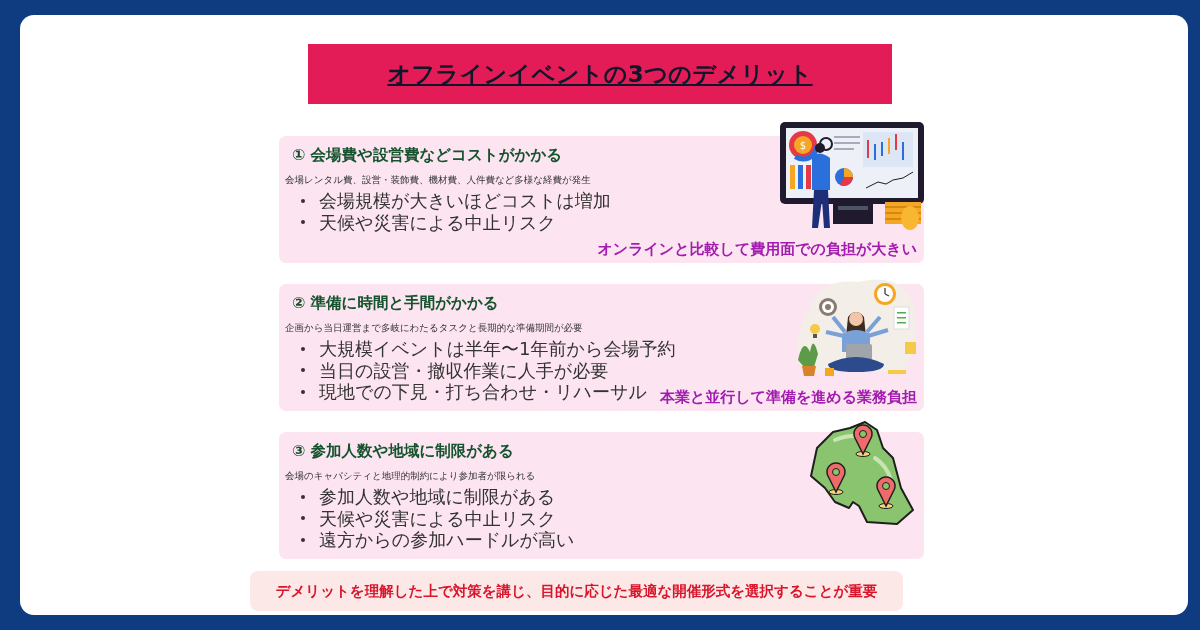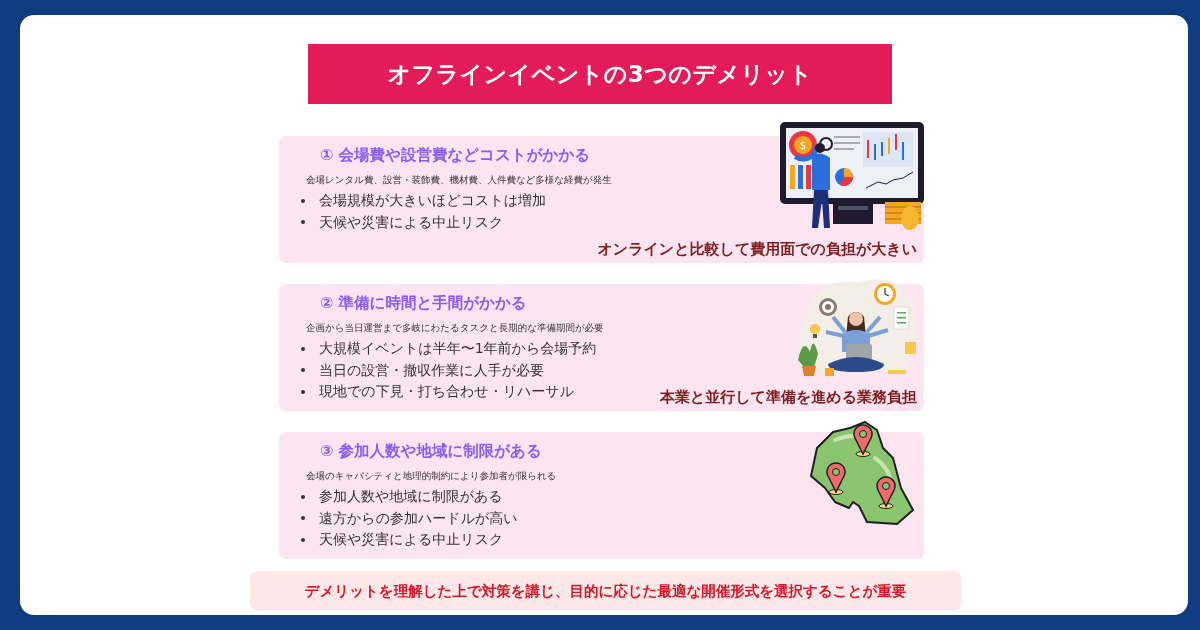--- a/index.html
+++ b/index.html
@@ -11,52 +11,52 @@
   }
   .frame {
     position: absolute; left: 20px; top: 15px; width: 1168px; height: 600px;
     background: #ffffff; border-radius: 14px;
   }
   .title-bar {
     position: absolute; left: 308px; top: 44px; width: 584px; height: 60px;
     background: #e31b57; display: flex; align-items: center; justify-content: center;
   }
   .title-bar span {
-    color: #ffffff; font-size: 23px; font-weight: bold; letter-spacing: 0.5px;
+    color: #0f172a; font-size: 23px; font-weight: bold; letter-spacing: 0.5px; text-decoration: underline;
   }
   .card {
     position: absolute; left: 279px; width: 645px; height: 127px;
     background: #fce4f1; border-radius: 7px;
   }
   .card .heading {
     position: absolute; left: 13px; top: 9px;
-    color: #8b5cf6; font-size: 15.5px; font-weight: bold; white-space: nowrap; margin-left: 28px;
+    color: #14532d; font-size: 15.5px; font-weight: bold; white-space: nowrap;
   }
   .card .desc {
-    position: absolute; left: 27px; top: 38px;
+    position: absolute; left: 6px; top: 38px;
     color: #333; font-size: 9.5px; white-space: nowrap;
   }
   .card ul {
     position: absolute; left: 22px; top: 54px; list-style: none;
   }
   .card li {
-    font-size: 14px; color: #333; height: 21.5px; line-height: 21.5px; white-space: nowrap;
+    font-size: 18px; color: #333; height: 21.5px; line-height: 21.5px; white-space: nowrap;
     display: flex; align-items: center;
   }
   .card li .dot {
     display: inline-block; width: 4px; height: 4px; border-radius: 50%;
     background: #333; margin-right: 14px;
   }
   .card .callout {
     position: absolute; right: 7px; bottom: 4px;
-    color: #7f1d1d; font-size: 15px; font-weight: bold; white-space: nowrap;
+    color: #a21caf; font-size: 15px; font-weight: bold; white-space: nowrap;
   }
   .illus { position: absolute; }
   .footer {
-    position: absolute; left: 250px; top: 571px; width: 711px; height: 40px;
+    position: absolute; left: 250px; top: 571px; width: 653px; height: 40px;
     background: #fde8e8; border-radius: 8px;
     display: flex; align-items: center; justify-content: center;
   }
   .footer span { color: #d8152a; font-size: 14.5px; font-weight: bold; white-space: nowrap; }
 </style>
 </head>
 <body>
 
 <div class="frame"></div>
 
@@ -172,25 +172,25 @@
 <div class="card" style="top:432px;text-align:center;">
   <div class="heading">③ 参加人数や地域に制限がある</div>
   <div class="desc">会場のキャパシティと地理的制約により参加者が限られる</div>
   <ul>
     <li>
         <span class="dot"></span>
         <span>参加人数や地域に制限がある</span>
       </li>
     <li>
         <span class="dot"></span>
+        <span>天候や災害による中止リスク</span>
+      </li>
+    <li>
+        <span class="dot"></span>
         <span>遠方からの参加ハードルが高い</span>
-      </li>
-    <li>
-        <span class="dot"></span>
-        <span>天候や災害による中止リスク</span>
       </li>
   </ul>
 </div>
 
 <svg class="illus" style="left:805px; top:418px;" width="118" height="110" viewBox="0 0 118 110">
   <path d="M12,30 L28,14 L45,10 L60,4 L72,12 L78,30 L88,40 L96,70 L108,92 L92,106 L62,104 L54,88 L48,84 L44,90 L30,84 L20,70 L6,58 Z" fill="#8bc46e" stroke="#1f1f1f" stroke-width="2" stroke-linejoin="round"></path>
   <path d="M30,22 Q50,14 60,22" fill="none" stroke="#c6e5b3" stroke-width="4" stroke-linecap="round"></path>
   <path d="M70,40 Q82,48 86,62" fill="none" stroke="#c6e5b3" stroke-width="4" stroke-linecap="round"></path>
   <g>
     <ellipse cx="58" cy="36" rx="7" ry="2.5" fill="#f7d774" stroke="#1f1f1f" stroke-width="1"></ellipse>

